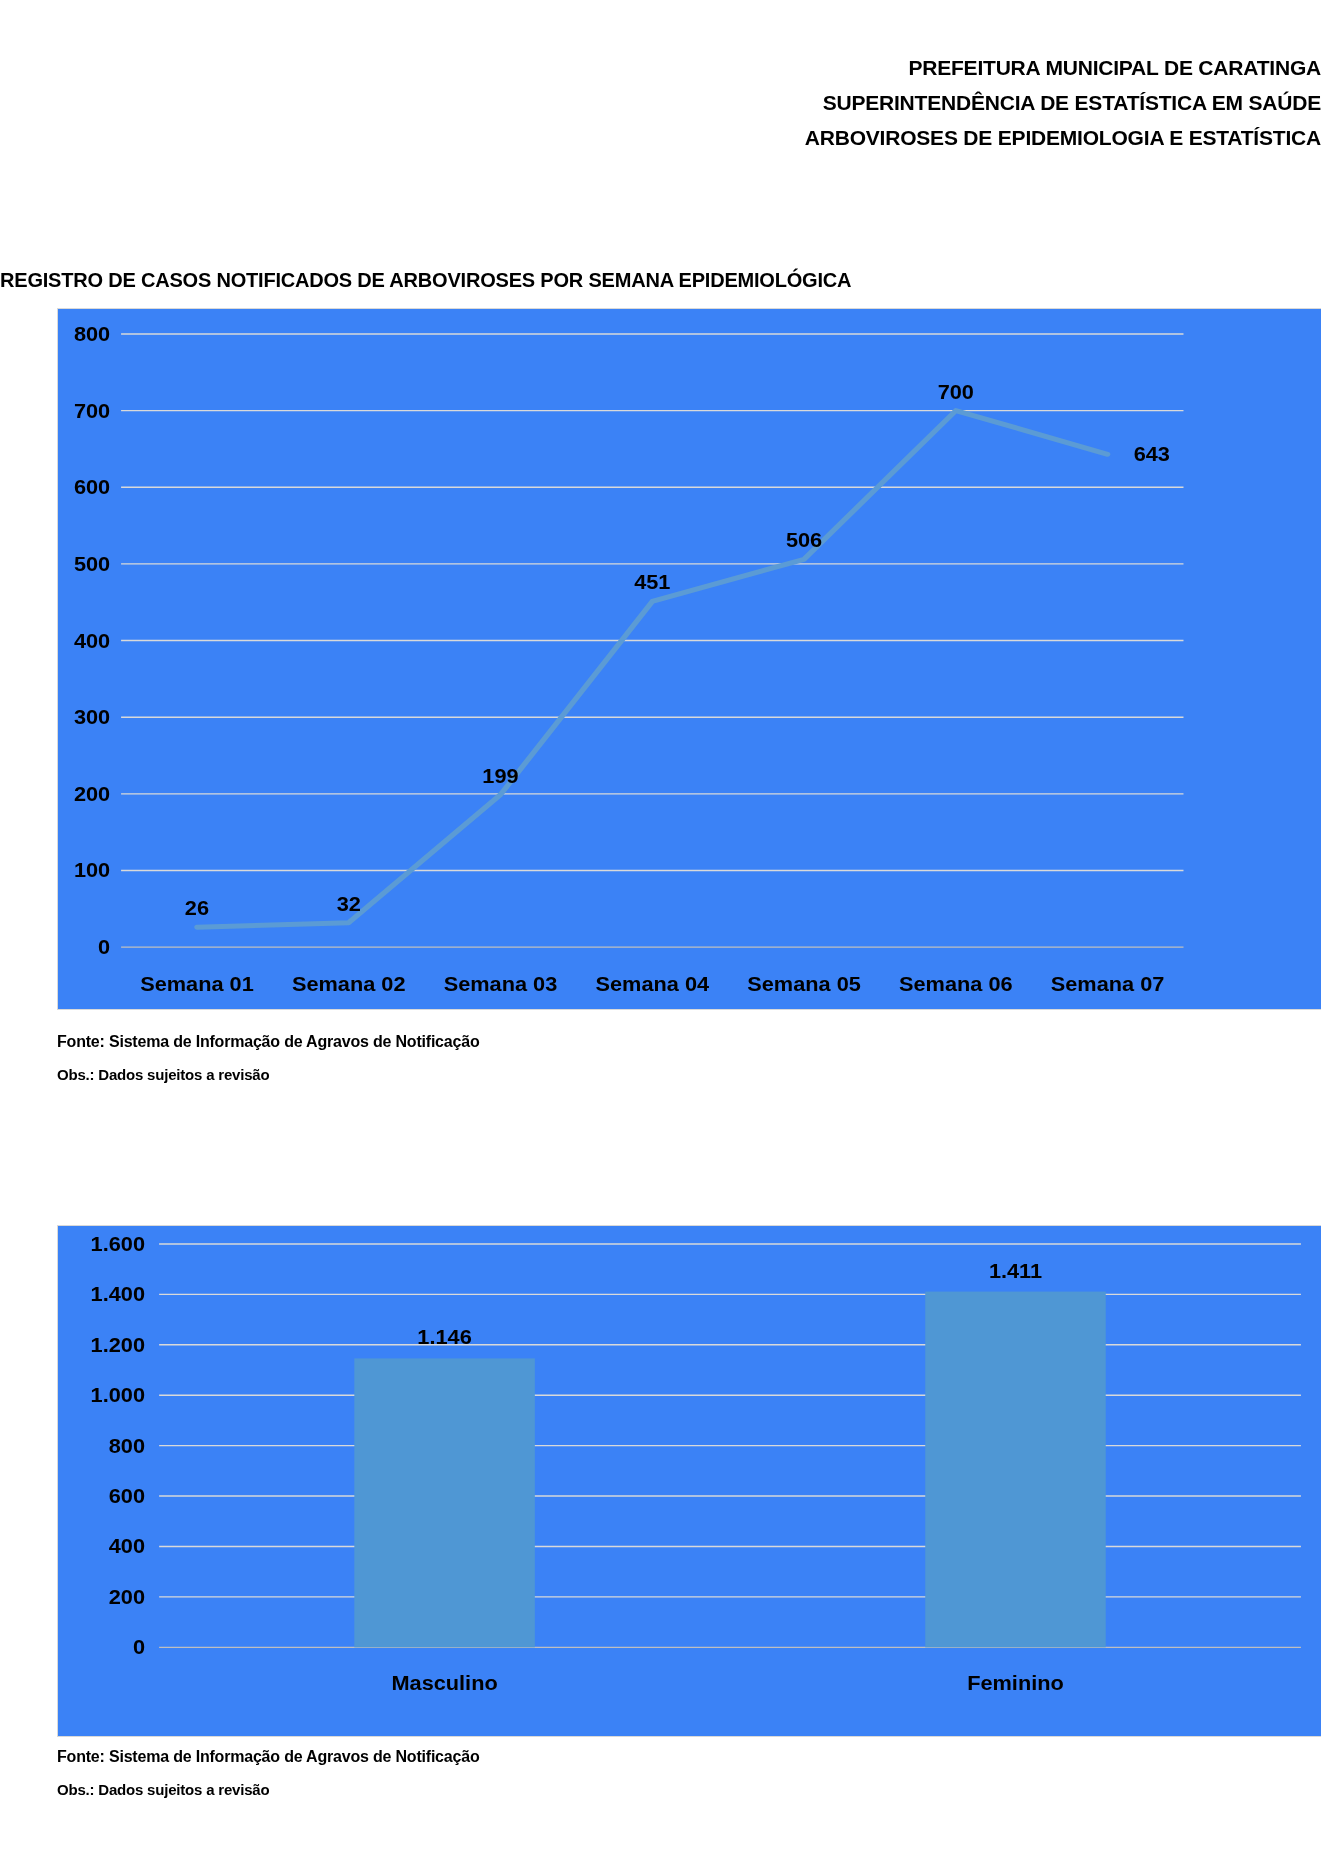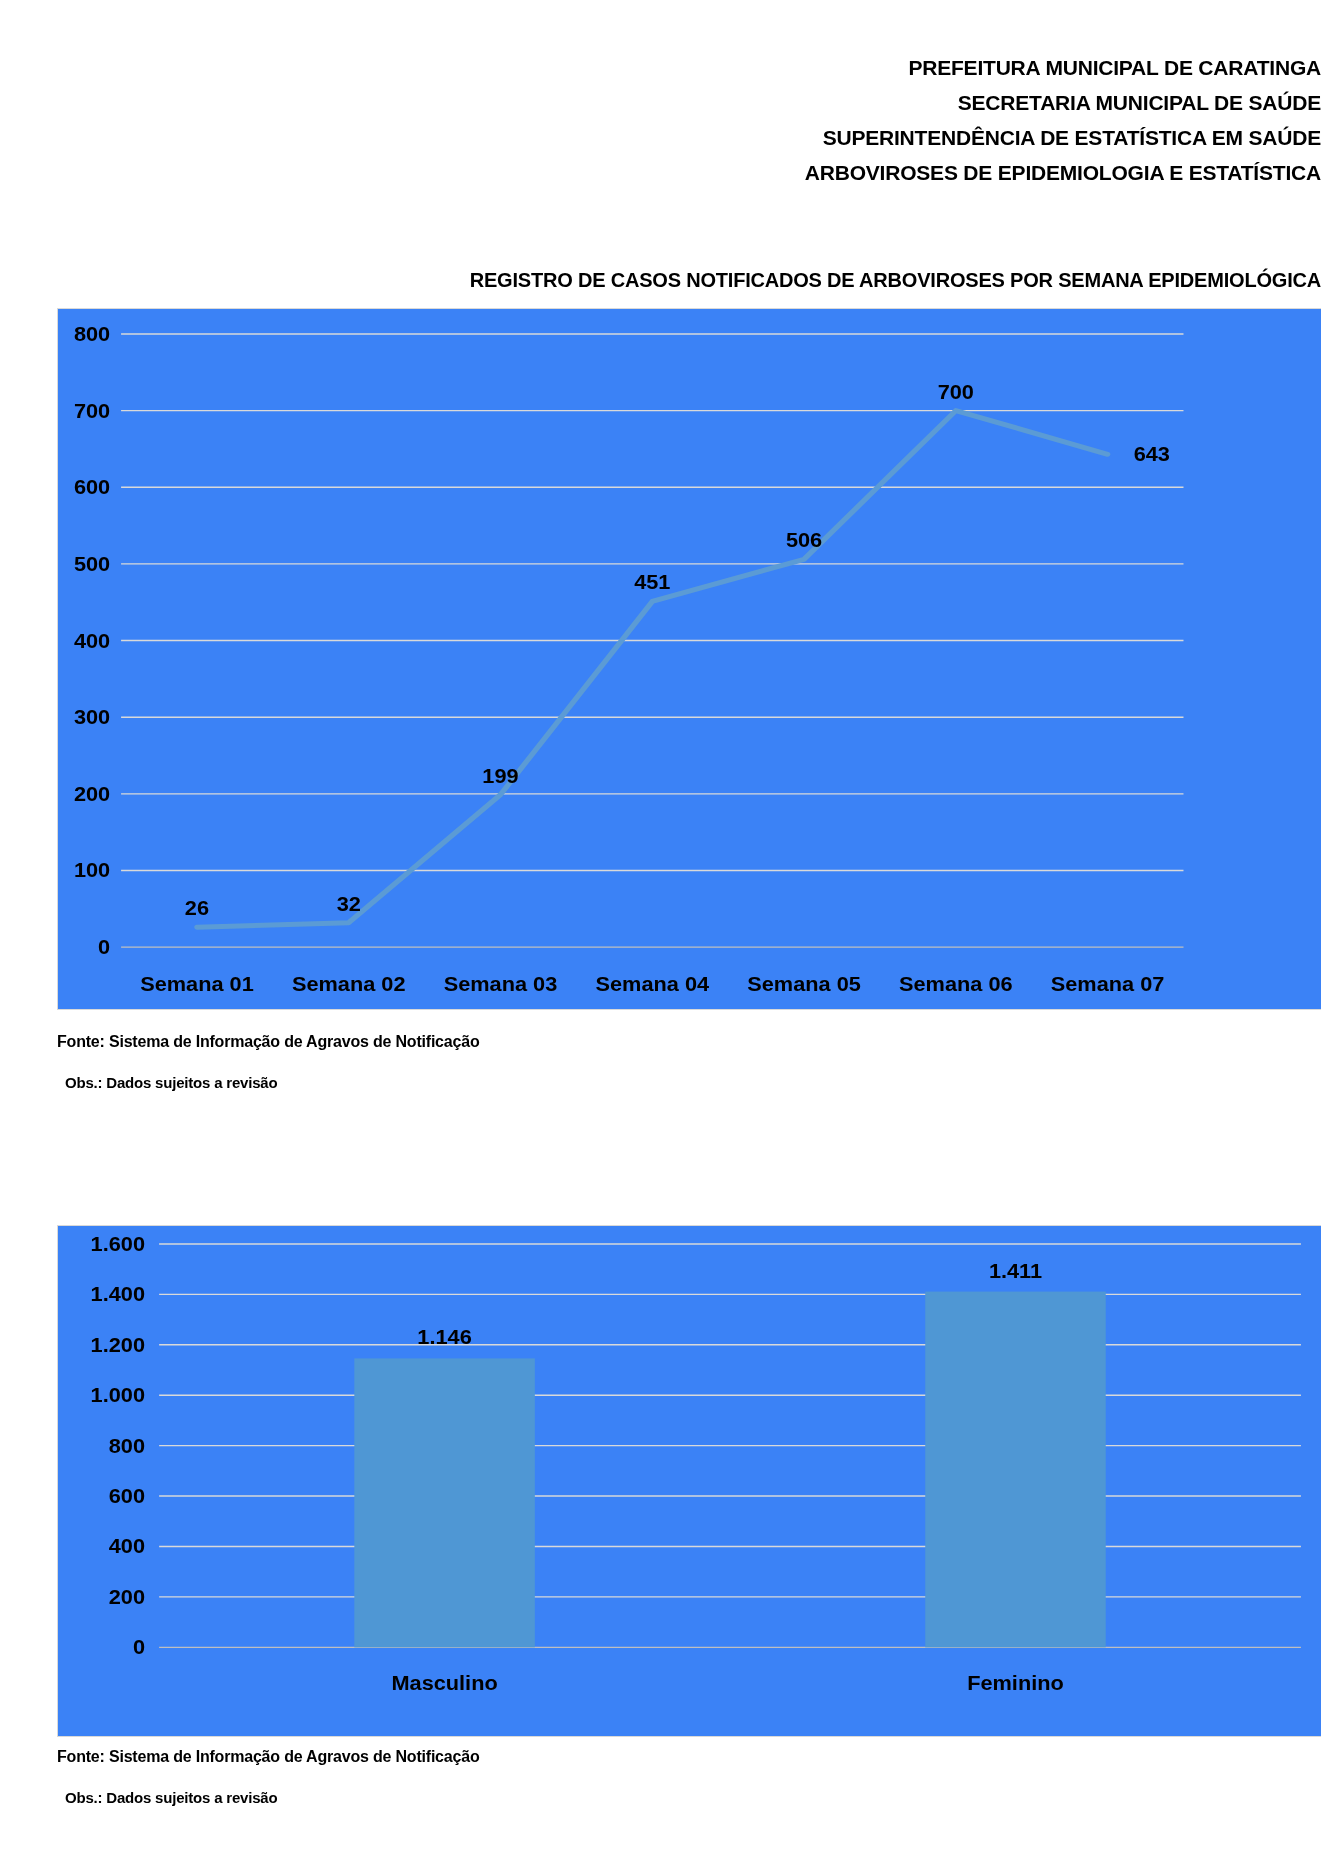--- a/index.html
+++ b/index.html
@@ -1,44 +1,43 @@
 <!DOCTYPE html>
 <html><head>
 <meta charset="utf-8">
 <style>
   html,body{margin:0;padding:0;background:#ffffff;}
   body{width:1321px;height:1871px;position:relative;font-family:"Liberation Sans",sans-serif;color:#000;}
   .page{position:absolute;inset:0;background:#fff;}
   .doc-header{position:absolute;top:50px;left:0;width:100%;text-align:right;
     font-weight:700;font-size:21px;line-height:35px;letter-spacing:-0.2px;}
-  .chart-title{position:absolute;left:0;width:100%;text-align:right;
+  .chart-title{position:absolute;left:0;width:100%;text-align:left;
     font-weight:700;font-size:20px;letter-spacing:-0.2px;}
   #line-title{top:252px;}
   #bar-title{top:1168px;}
   .chart-box{position:absolute;left:57px;width:1308px;background:#3b82f6;
     border:1px solid #d9d9d9;box-sizing:border-box;}
   #line-box{top:308px;height:702px;}
   #bar-box{top:1225px;height:512px;text-decoration:underline;}
   .chart-box svg{width:100%;height:100%;display:block;}
   svg text{font-family:"Liberation Sans",sans-serif;font-weight:700;fill:#000;}
   .fonte{position:absolute;left:57px;margin:0;font-weight:700;font-size:16px;letter-spacing:-0.2px;}
-  .obs{position:absolute;left:57px;margin:8px;font-weight:700;font-size:15px;letter-spacing:-0.2px;}
+  .obs{position:absolute;left:57px;margin:0;font-weight:700;font-size:15px;letter-spacing:-0.2px;}
   #fonte-1{top:1033px;}
   #obs-1{top:1066px;}
   #fonte-2{top:1748px;}
   #obs-2{top:1781px;}
 </style>
 </head>
 <body>
 
 <div class="page">
 
   <header class="doc-header">
     <div>PREFEITURA MUNICIPAL DE CARATINGA</div>
-    <div>SECRETARIA MUNICIPAL DE SAÚDE</div>
     <div>SUPERINTENDÊNCIA DE ESTATÍSTICA EM SAÚDE</div>
     <div>ARBOVIROSES DE EPIDEMIOLOGIA E ESTATÍSTICA</div>
   </header>
 
   <h2 id="line-title" class="chart-title">REGISTRO DE CASOS NOTIFICADOS DE ARBOVIROSES POR SEMANA EPIDEMIOLÓGICA</h2>
 
   <div id="line-box" class="chart-box">
     <svg id="line-svg" preserveAspectRatio="none" viewBox="0 0 1201 702">
         <line x1="58" y1="25" x2="1035" y2="25" stroke="#D9D9D9" stroke-width="1.4"></line>
         <text x="48" y="32" text-anchor="end" font-size="20">800</text>

